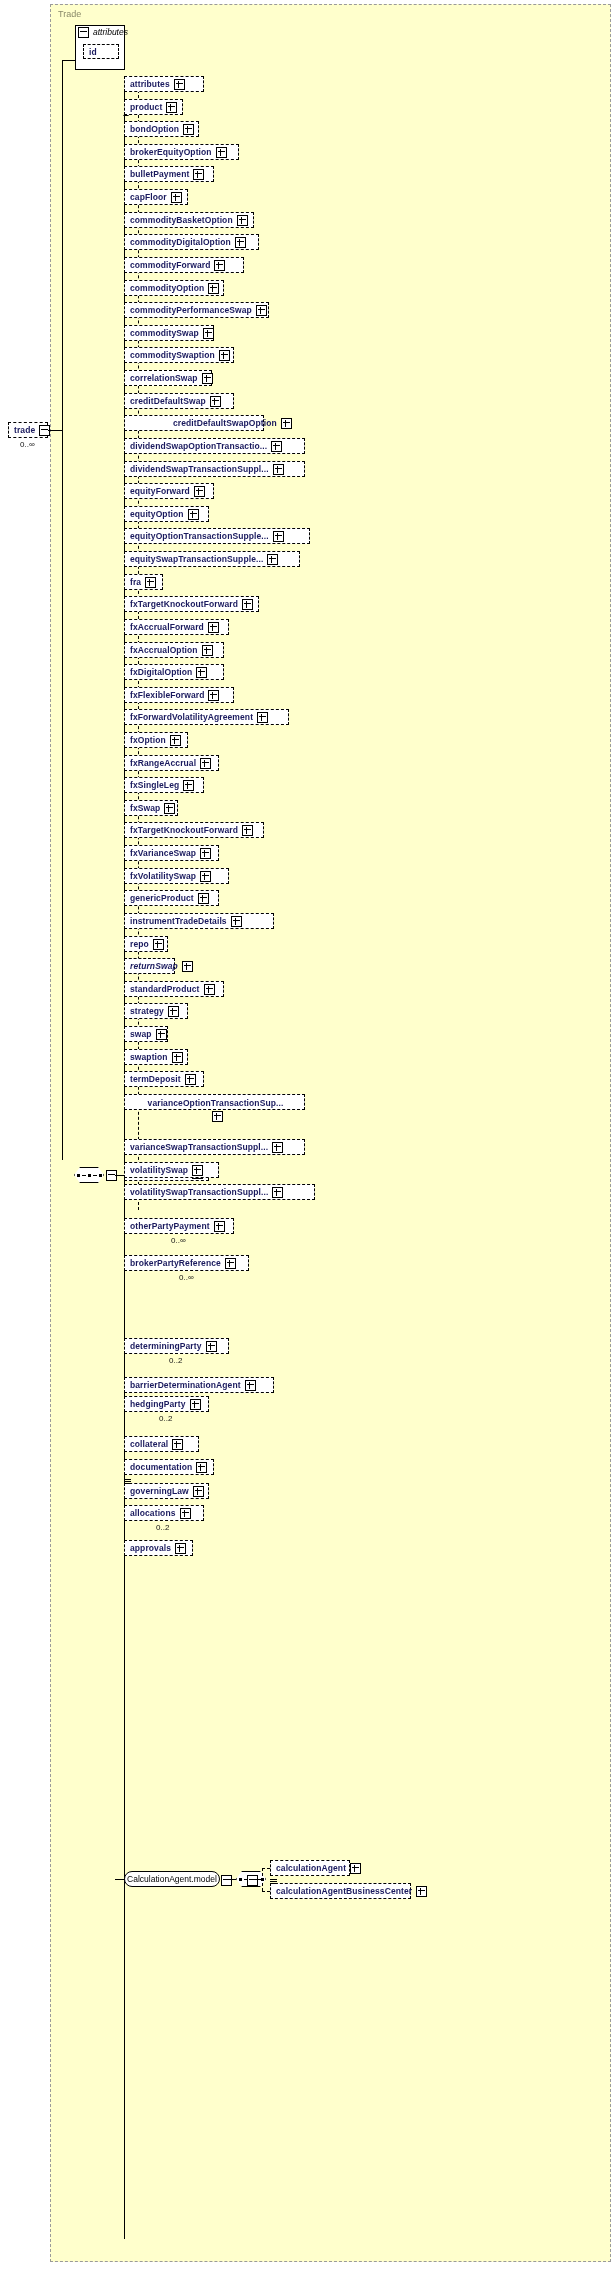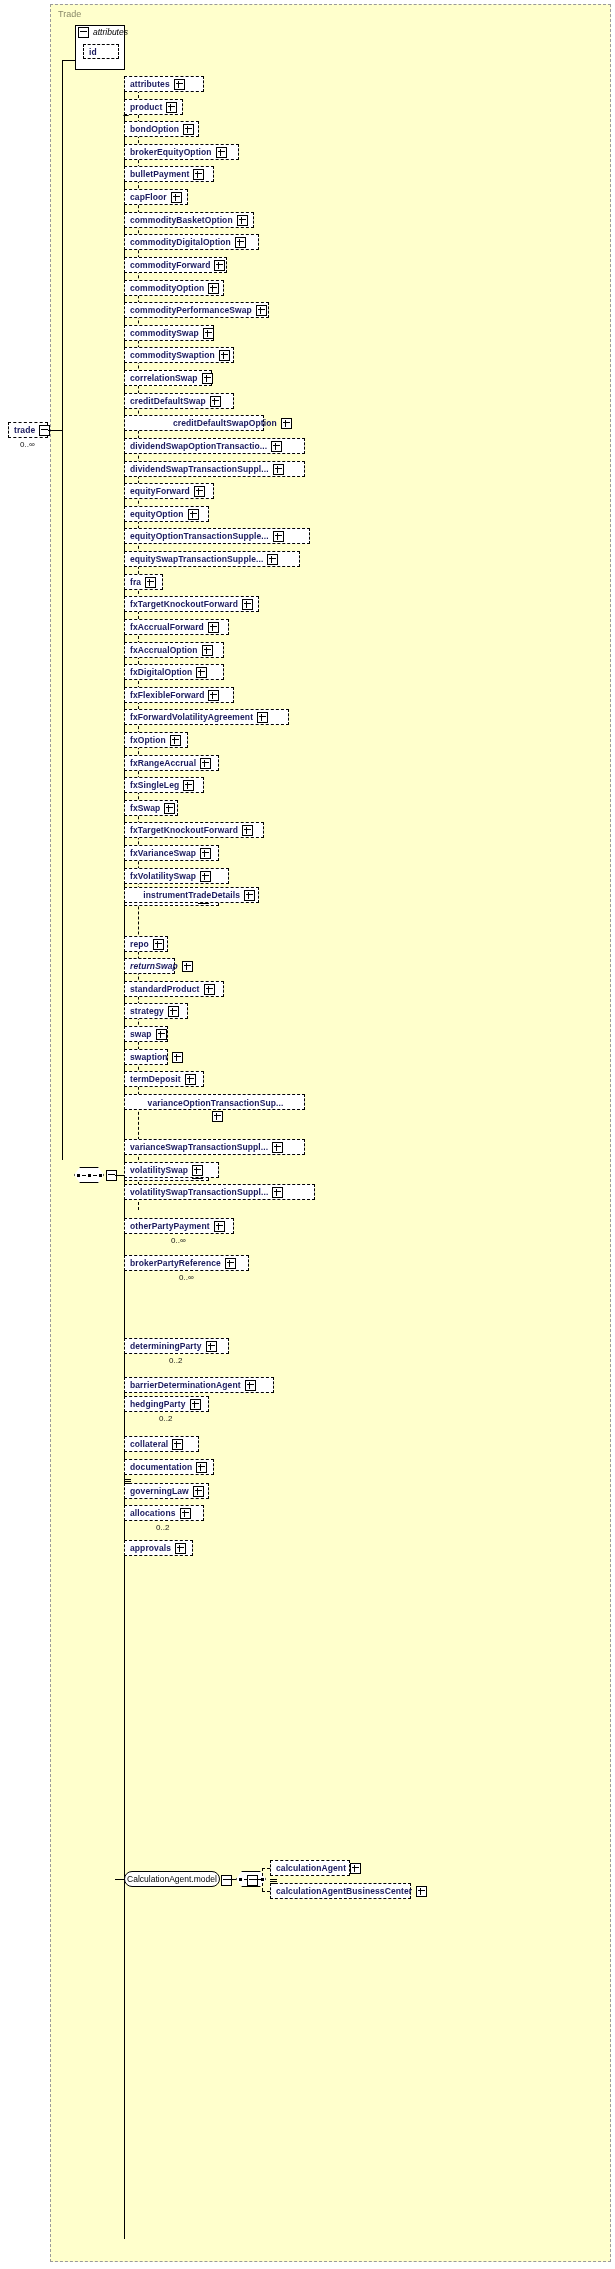--- a/index.html
+++ b/index.html
@@ -268,21 +268,21 @@
       </div>
       <div class="ln dash-h" style="left: 138px; top: 220px;"></div>
       <div class="node opt" style="left: 124px; top: 234px; width: 135px;">
         <span class="lbl">commodityDigitalOption</span>
         <span class="exp">
           <i class="h"></i>
           <i class="v"></i>
         </span>
       </div>
       <div class="ln dash-h" style="left: 138px; top: 242px;"></div>
-      <div class="node opt" style="left: 124px; top: 257px; width: 103px;">
+      <div class="node opt" style="left: 124px; top: 257px; width: 120px;">
         <span class="lbl">commodityForward</span>
         <span class="exp">
           <i class="h"></i>
           <i class="v"></i>
         </span>
       </div>
       <div class="ln dash-h" style="left: 138px; top: 265px;"></div>
       <div class="node opt" style="left: 124px; top: 280px; width: 100px;">
         <span class="lbl">commodityOption</span>
         <span class="exp">
@@ -500,21 +500,21 @@
       </div>
       <div class="ln dash-h" style="left: 138px; top: 876px;"></div>
       <div class="node opt" style="left: 124px; top: 890px; width: 95px;">
         <span class="lbl">genericProduct</span>
         <span class="exp">
           <i class="h"></i>
           <i class="v"></i>
         </span>
       </div>
       <div class="ln dash-h" style="left: 138px; top: 898px;"></div>
-      <div class="node opt" style="left: 124px; top: 887px; width: 135px; justify-content: flex-end;">
+      <div class="node opt" style="left: 124px; top: 913px; width: 150px;">
         <span class="lbl">instrumentTradeDetails</span>
         <span class="exp">
           <i class="h"></i>
           <i class="v"></i>
         </span>
       </div>
       <div class="ln dash-h" style="left: 138px; top: 921px;"></div>
       <div class="node opt" style="left: 124px; top: 936px; width: 44px;">
         <span class="lbl">repo</span>
         <span class="exp">
@@ -548,21 +548,21 @@
       </div>
       <div class="ln dash-h" style="left: 138px; top: 1011px;"></div>
       <div class="node opt" style="left: 124px; top: 1026px; width: 44px;">
         <span class="lbl">swap</span>
         <span class="exp">
           <i class="h"></i>
           <i class="v"></i>
         </span>
       </div>
       <div class="ln dash-h" style="left: 138px; top: 1034px;"></div>
-      <div class="node opt" style="left: 124px; top: 1049px; width: 44px;">
+      <div class="node opt" style="left: 124px; top: 1049px; width: 64px;">
         <span class="lbl">swaption</span>
         <span class="exp">
           <i class="h"></i>
           <i class="v"></i>
         </span>
       </div>
       <div class="ln dash-h" style="left: 138px; top: 1057px;"></div>
       <div class="node opt" style="left: 124px; top: 1071px; width: 80px;">
         <span class="lbl">termDeposit</span>
         <span class="exp">

